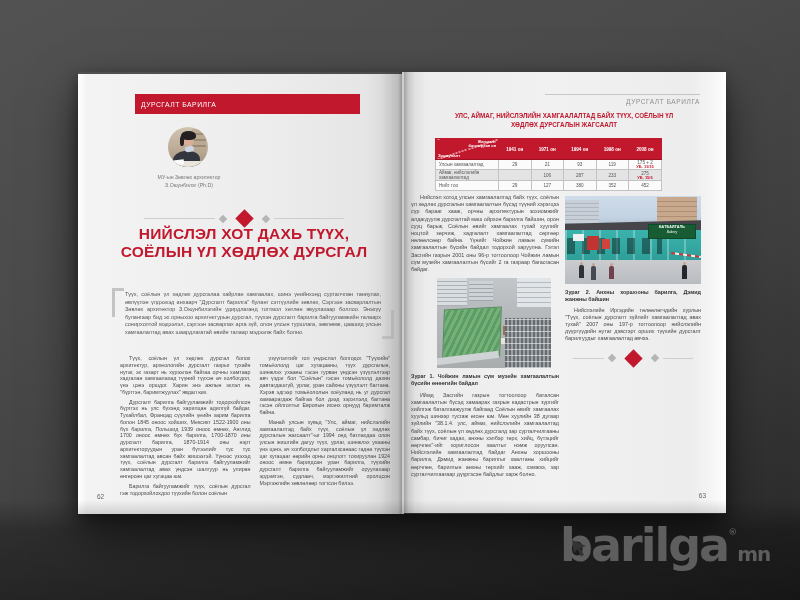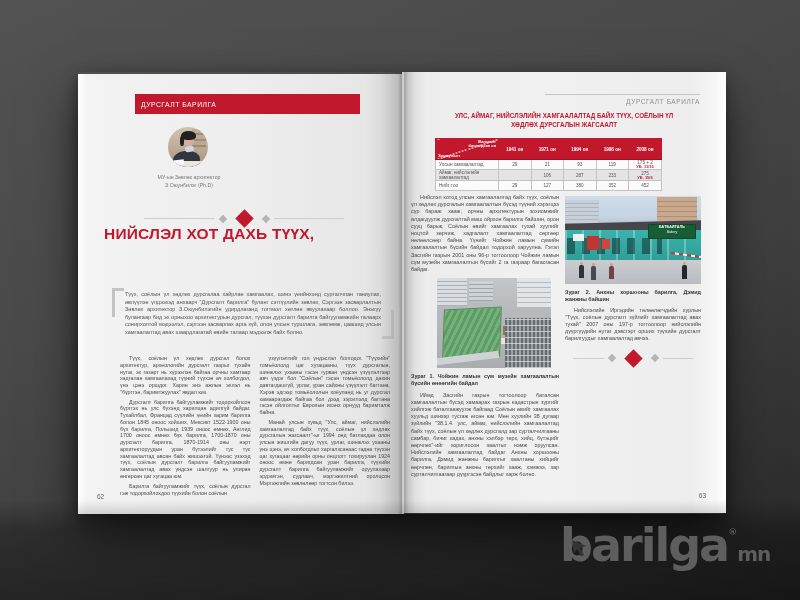--- a/index.html
+++ b/index.html
@@ -44,21 +44,21 @@
   .pt-head{position:absolute;left:15px;top:7px;width:11px;height:12px;background:#d9ae94;border-radius:50%;}
   .pt-hair{position:absolute;left:13px;top:4px;width:15px;height:9px;background:#241f21;border-radius:50% 50% 40% 40%;}
   .pt-hair2{position:absolute;left:12px;top:9px;width:4px;height:10px;background:#241f21;border-radius:40%;}
   .pt-scarf{position:absolute;left:17px;top:19px;width:9px;height:6px;background:#ccd6e2;
         border-radius:40%;transform:rotate(-10deg);}
   .pt-desk{position:absolute;left:0;bottom:0;width:100%;height:6px;background:#e9e5db;}
   .pt-paper{position:absolute;left:3px;bottom:2px;width:13px;height:5px;background:#fafafa;transform:rotate(-7deg);}
   .author-caption{position:absolute;left:39px;top:100px;width:140px;text-align:center;
         font-size:5.2px;line-height:1.45;color:#777;}
   .sep-left{left:64px;top:138px;width:200px;}
-  .title{position:absolute;left:24px;top:151px;width:280px;
+  .title{position:absolute;left:24px;top:151px;width:280px;text-align:center;
         color:#c2182e;font-weight:bold;font-size:15.5px;line-height:1.18;letter-spacing:.2px;}
   .intro{position:absolute;left:45px;top:217px;width:256px;
         font-size:5.5px;line-height:1.38;color:#555;text-align:justify;}
   .intro::before{content:"";position:absolute;left:-13px;top:-3px;width:9px;height:26px;
         border-left:3px solid #c3c3c3;border-top:3px solid #c3c3c3;}
   .intro::after{content:"";position:absolute;right:-13px;bottom:-3px;width:9px;height:26px;
         border-right:3px solid #c3c3c3;border-bottom:3px solid #c3c3c3;}
   .cols-left{position:absolute;left:40px;top:281px;width:270px;height:148px;
         display:flex;gap:9px;overflow:hidden;}
   .col{flex:1;font-size:5.3px;line-height:1.28;color:#4a4a4a;text-align:justify;}
@@ -184,20 +184,21 @@
       <div class="sep sep-left">
         <span class="line"></span>
         <span class="d d-sm"></span>
         <span class="d d-lg"></span>
         <span class="d d-sm"></span>
         <span class="line"></span>
       </div>
 
       <div class="title">
         <div>НИЙСЛЭЛ ХОТ ДАХЬ ТҮҮХ,</div>
+        <div>СОЁЛЫН ҮЛ ХӨДЛӨХ ДУРСГАЛ</div>
       </div>
 
       <div class="intro">Түүх, соёлын үл хөдлөх дурсгалаа хайрлан хамгаалах, шинэ үеийнхэнд сурталчлан таниулах, өвлүүлэн үлдээхэд анхаарч "Дурсгалт барилга" буланг сэтгүүлийн зөвлөх, Сэргээн засварлалтын Зөвлөх архитектор З.Оюунбилэгийн удирдлаганд тогтмол хөтлөн явуулахаар боллоо. Энэхүү булангаар бид эх орныхоо архитектурын дурсгал, түүхэн дурсгалт барилга байгууламжийн талаарх сонирхолтой мэдээлэл, сэргээн засварлах арга зүй, олон улсын туршлага, зөвлөмж, цаашид улсын хамгаалалтад авах шаардлагатай өвийн талаар мэдээлж байх болно.</div>
 
       <div class="cols-left">
         <div class="col">
           <p>Түүх, соёлын үл хөдлөх дурсгал болох архитектур, археологийн дурсгалт газрыг тухайн нутаг, эх газарт нь хүрээлэн байгаа орчны хамтаар хадгалан хамгаалахад түүний түүхэн ач холбогдол, үнэ цэнэ оршдог. Харин энэ ажлын эхлэл нь "бүртгэн, баримтжуулах" явдал юм.</p>
           <p>Дурсгалт барилга байгууламжийг тодорхойлсон бүртгэх нь улс бүхэнд харилцан адилгүй байдаг. Тухайлбал, Францад сүүлийн үеийн зарим барилга болон 1845 оноос хойших, Мексикт 1522-1900 оны бүх барилга, Польшид 1939 оноос өмнөх, Англид 1700 оноос өмнөх бүх барилга, 1700-1870 оны дурсгалт барилга, 1870-1914 оны нэрт архитекторуудын уран бүтээлийг тус тус хамгаалалтад авсан байх жишээтэй. Үүнээс үзэхэд түүх, соёлын дурсгалт барилга байгууламжийг хамгаалалтад авах үндсэн шалгуур нь улиран өнгөрсөн цаг хугацаа юм.</p>
           <p>Барилга байгууламжийг түүх, соёлын дурсгал гэж тодорхойлохдоо түүхийн болон соёлын</p>
         </div>

